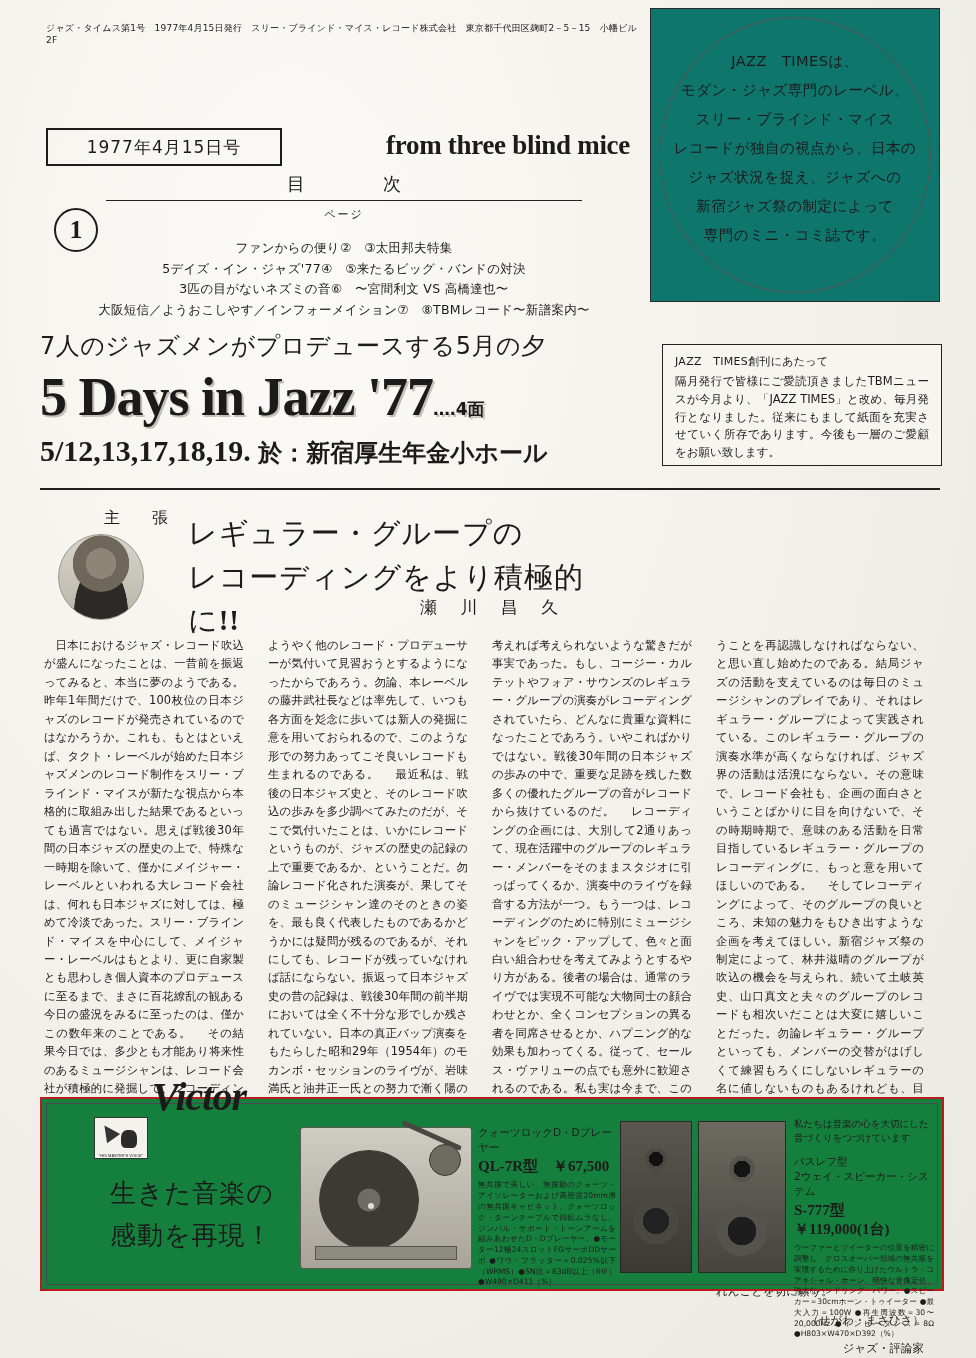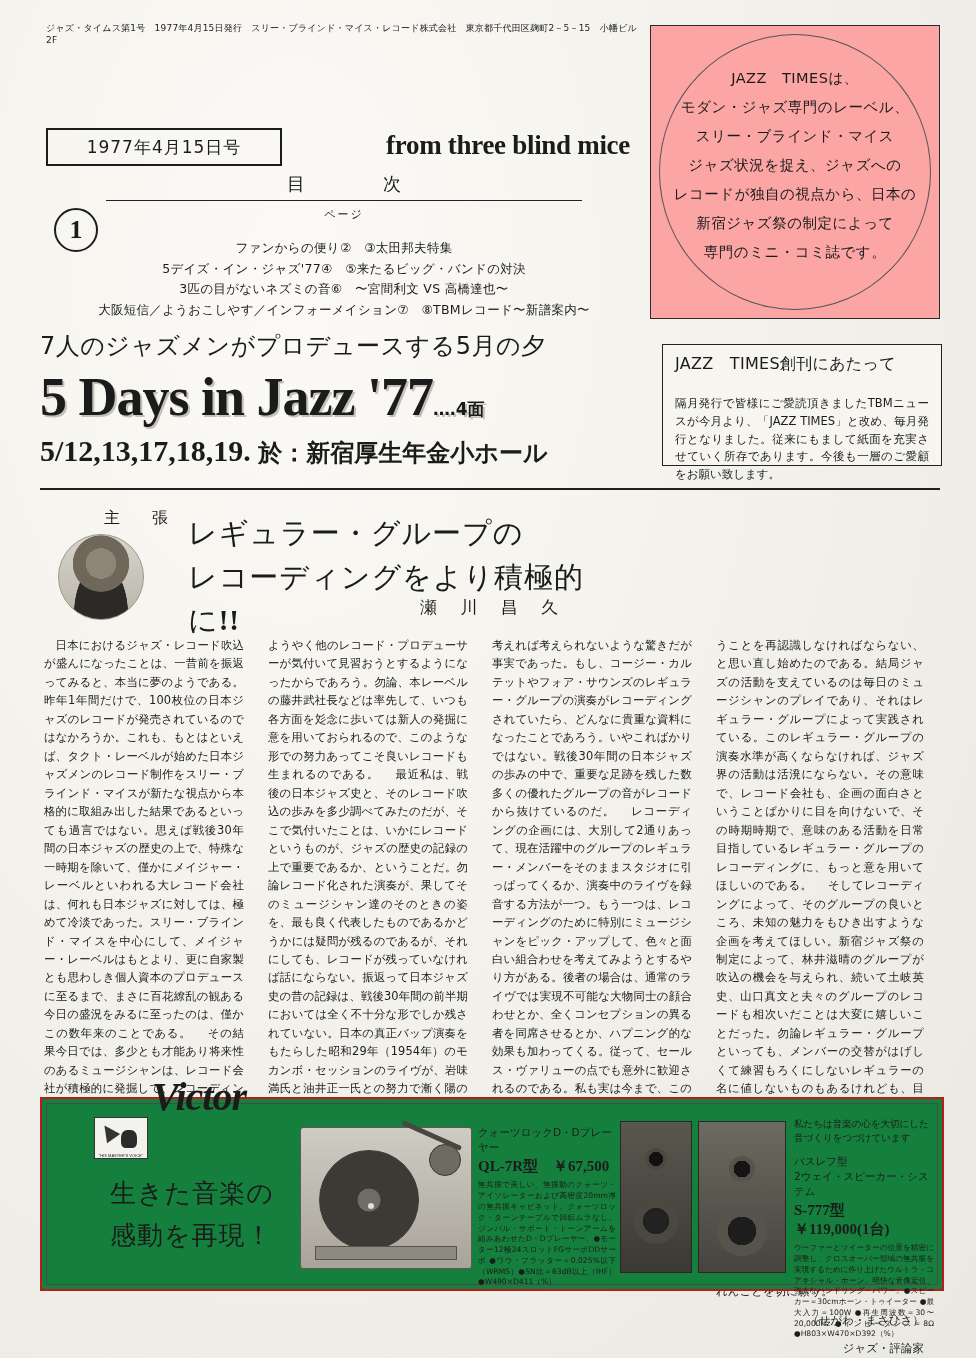--- a/index.html
+++ b/index.html
@@ -33,22 +33,22 @@
     display:flex;align-items:center;justify-content:center;
     font-size:17px;letter-spacing:1px;
   }
   #from-tbm{
     left:300px;top:130px;width:330px;text-align:right;
     font-family:"Liberation Serif",serif;font-weight:bold;font-size:27px;
     letter-spacing:-.3px;
   }
   
   #oval-box{
-    left:650px;top:25px;width:288px;height:292px;
-    border:1px solid #2a2a2a;background:#fca5a5;
+    left:650px;top:8px;width:288px;height:292px;
+    border:1px solid #2a2a2a;background:#0f766e;
   }
   #oval-inner{
     position:absolute;left:8px;top:8px;right:8px;bottom:8px;
     border:1px solid #555;border-radius:50%;
   }
   #oval-text{
     position:absolute;left:22px;top:38px;right:22px;
     text-align:center;font-size:14.5px;line-height:2.0;letter-spacing:.5px;
   }
   
@@ -72,21 +72,21 @@
   }
   #headline-main .dots{font-size:17px;font-weight:bold;letter-spacing:0;}
   #headline-sub{
     font-family:"Liberation Serif",serif;font-weight:bold;font-size:30px;margin-top:6px;
   }
   #headline-sub .jpsub{font-family:Liberation Serif, serif;font-size:24px;font-weight:bold;}
   
   #notice-box{
     left:662px;top:344px;width:278px;height:120px;border:1px solid #222;background:#f6f5f0;
   }
-  #notice-title{margin:9px 12px 20px 12px;font-size:16px;letter-spacing:.3px;}
+  #notice-title{margin:9px 12px 4px 12px;font-size:11px;letter-spacing:.3px;}
   #notice-body{margin:0 12px;font-size:11.5px;line-height:1.55;text-align:justify;}
   
   #hr-main{left:40px;top:488px;width:900px;height:2px;background:#1f1f1f;}
   #shucho{left:104px;top:508px;font-size:16px;letter-spacing:8px;font-family:Liberation Mono, monospace;}
   #portrait{
     left:58px;top:534px;width:84px;height:84px;border-radius:50%;
     background:
       radial-gradient(circle at 50% 34%, #8d8576 0 22%, #6f675a 22% 40%, rgba(0,0,0,0) 41%),
       radial-gradient(ellipse at 50% 95%, #2c2a26 0 45%, rgba(0,0,0,0) 46%),
       linear-gradient(#d7d4cb,#b9b5aa);
@@ -180,22 +180,22 @@
 
   <div class="abs jp" id="issue-box">1977年4月15日号</div>
   <div class="abs" id="from-tbm">from three blind mice</div>
 
   <div class="abs" id="oval-box">
     <div id="oval-inner"></div>
     <div class="jp" id="oval-text">
       <div>JAZZ　TIMESは、</div>
       <div>モダン・ジャズ専門のレーベル、</div>
       <div>スリー・ブラインド・マイス</div>
+      <div>レコードが独自の視点から、日本の</div>
       <div>ジャズ状況を捉え、ジャズへの</div>
-      <div>レコードが独自の視点から、日本の</div>
       <div>新宿ジャズ祭の制定によって</div>
       <div>専門のミニ・コミ誌です。</div>
     </div>
   </div>
 
   <div class="abs jp" id="toc-wrap">
     <div id="big-one">1</div>
     <div id="toc-title">目　　次</div>
     <div id="toc-rule"></div>
     <div id="page-word">ページ</div>

